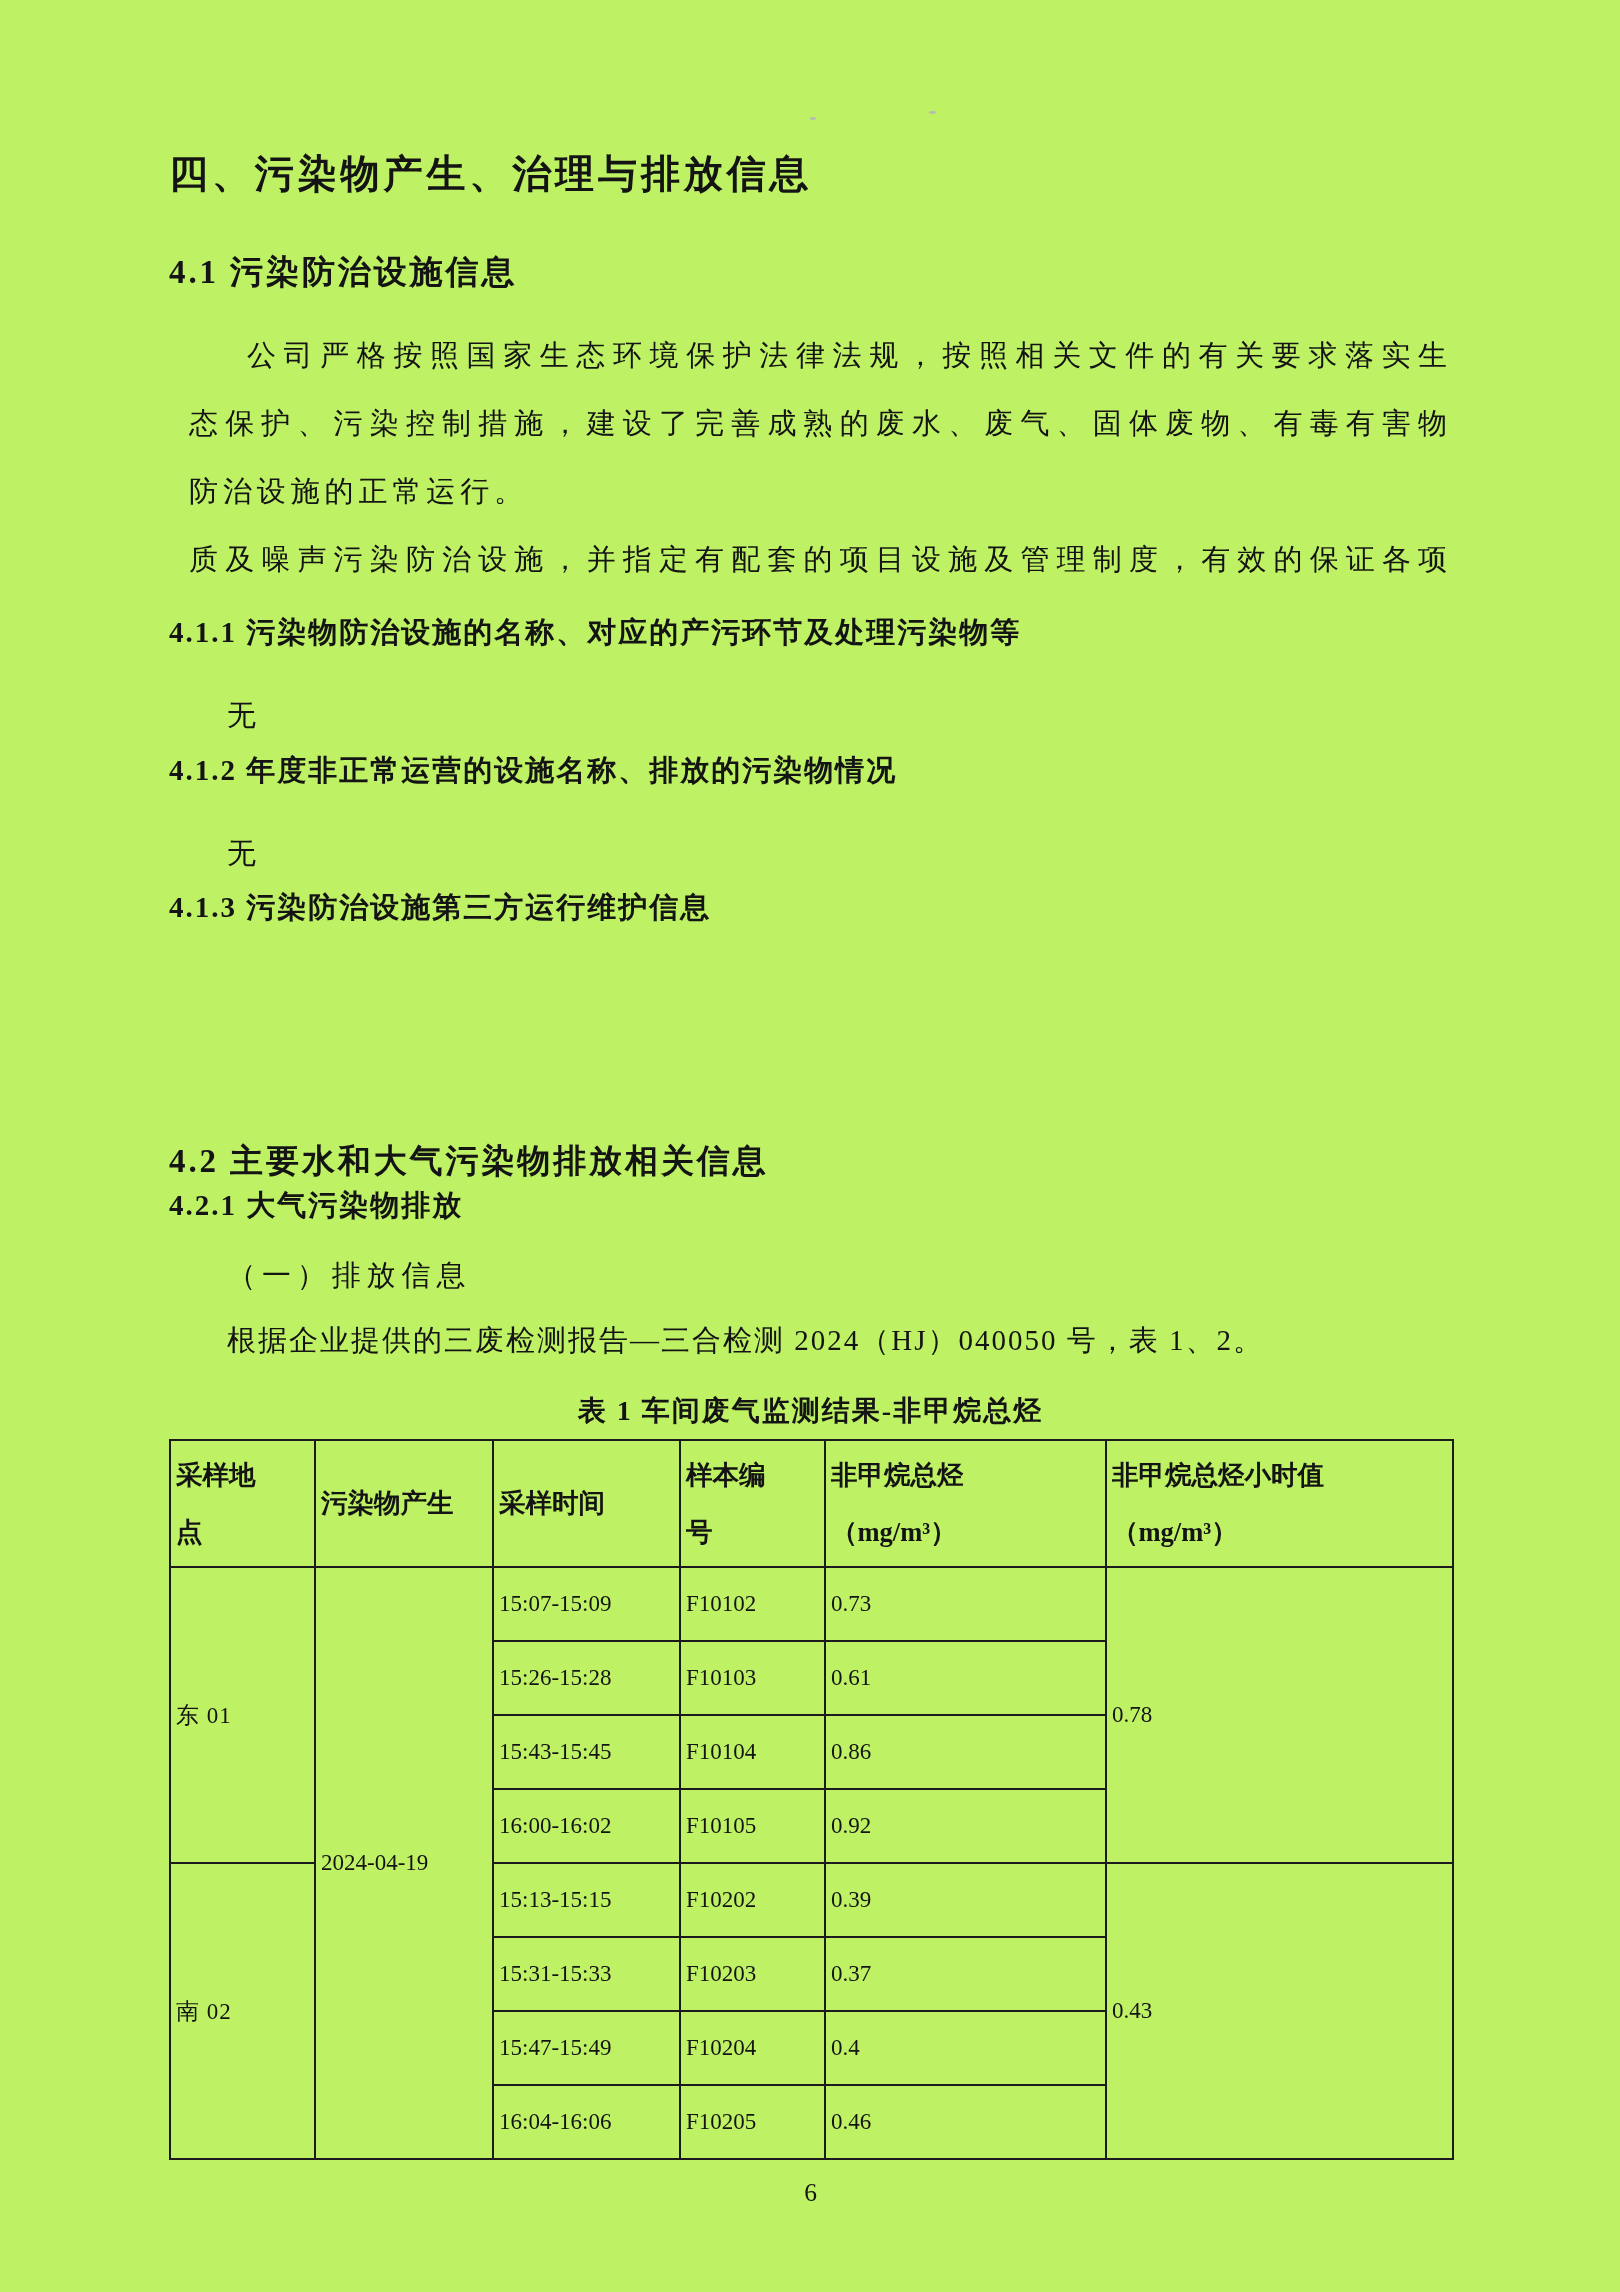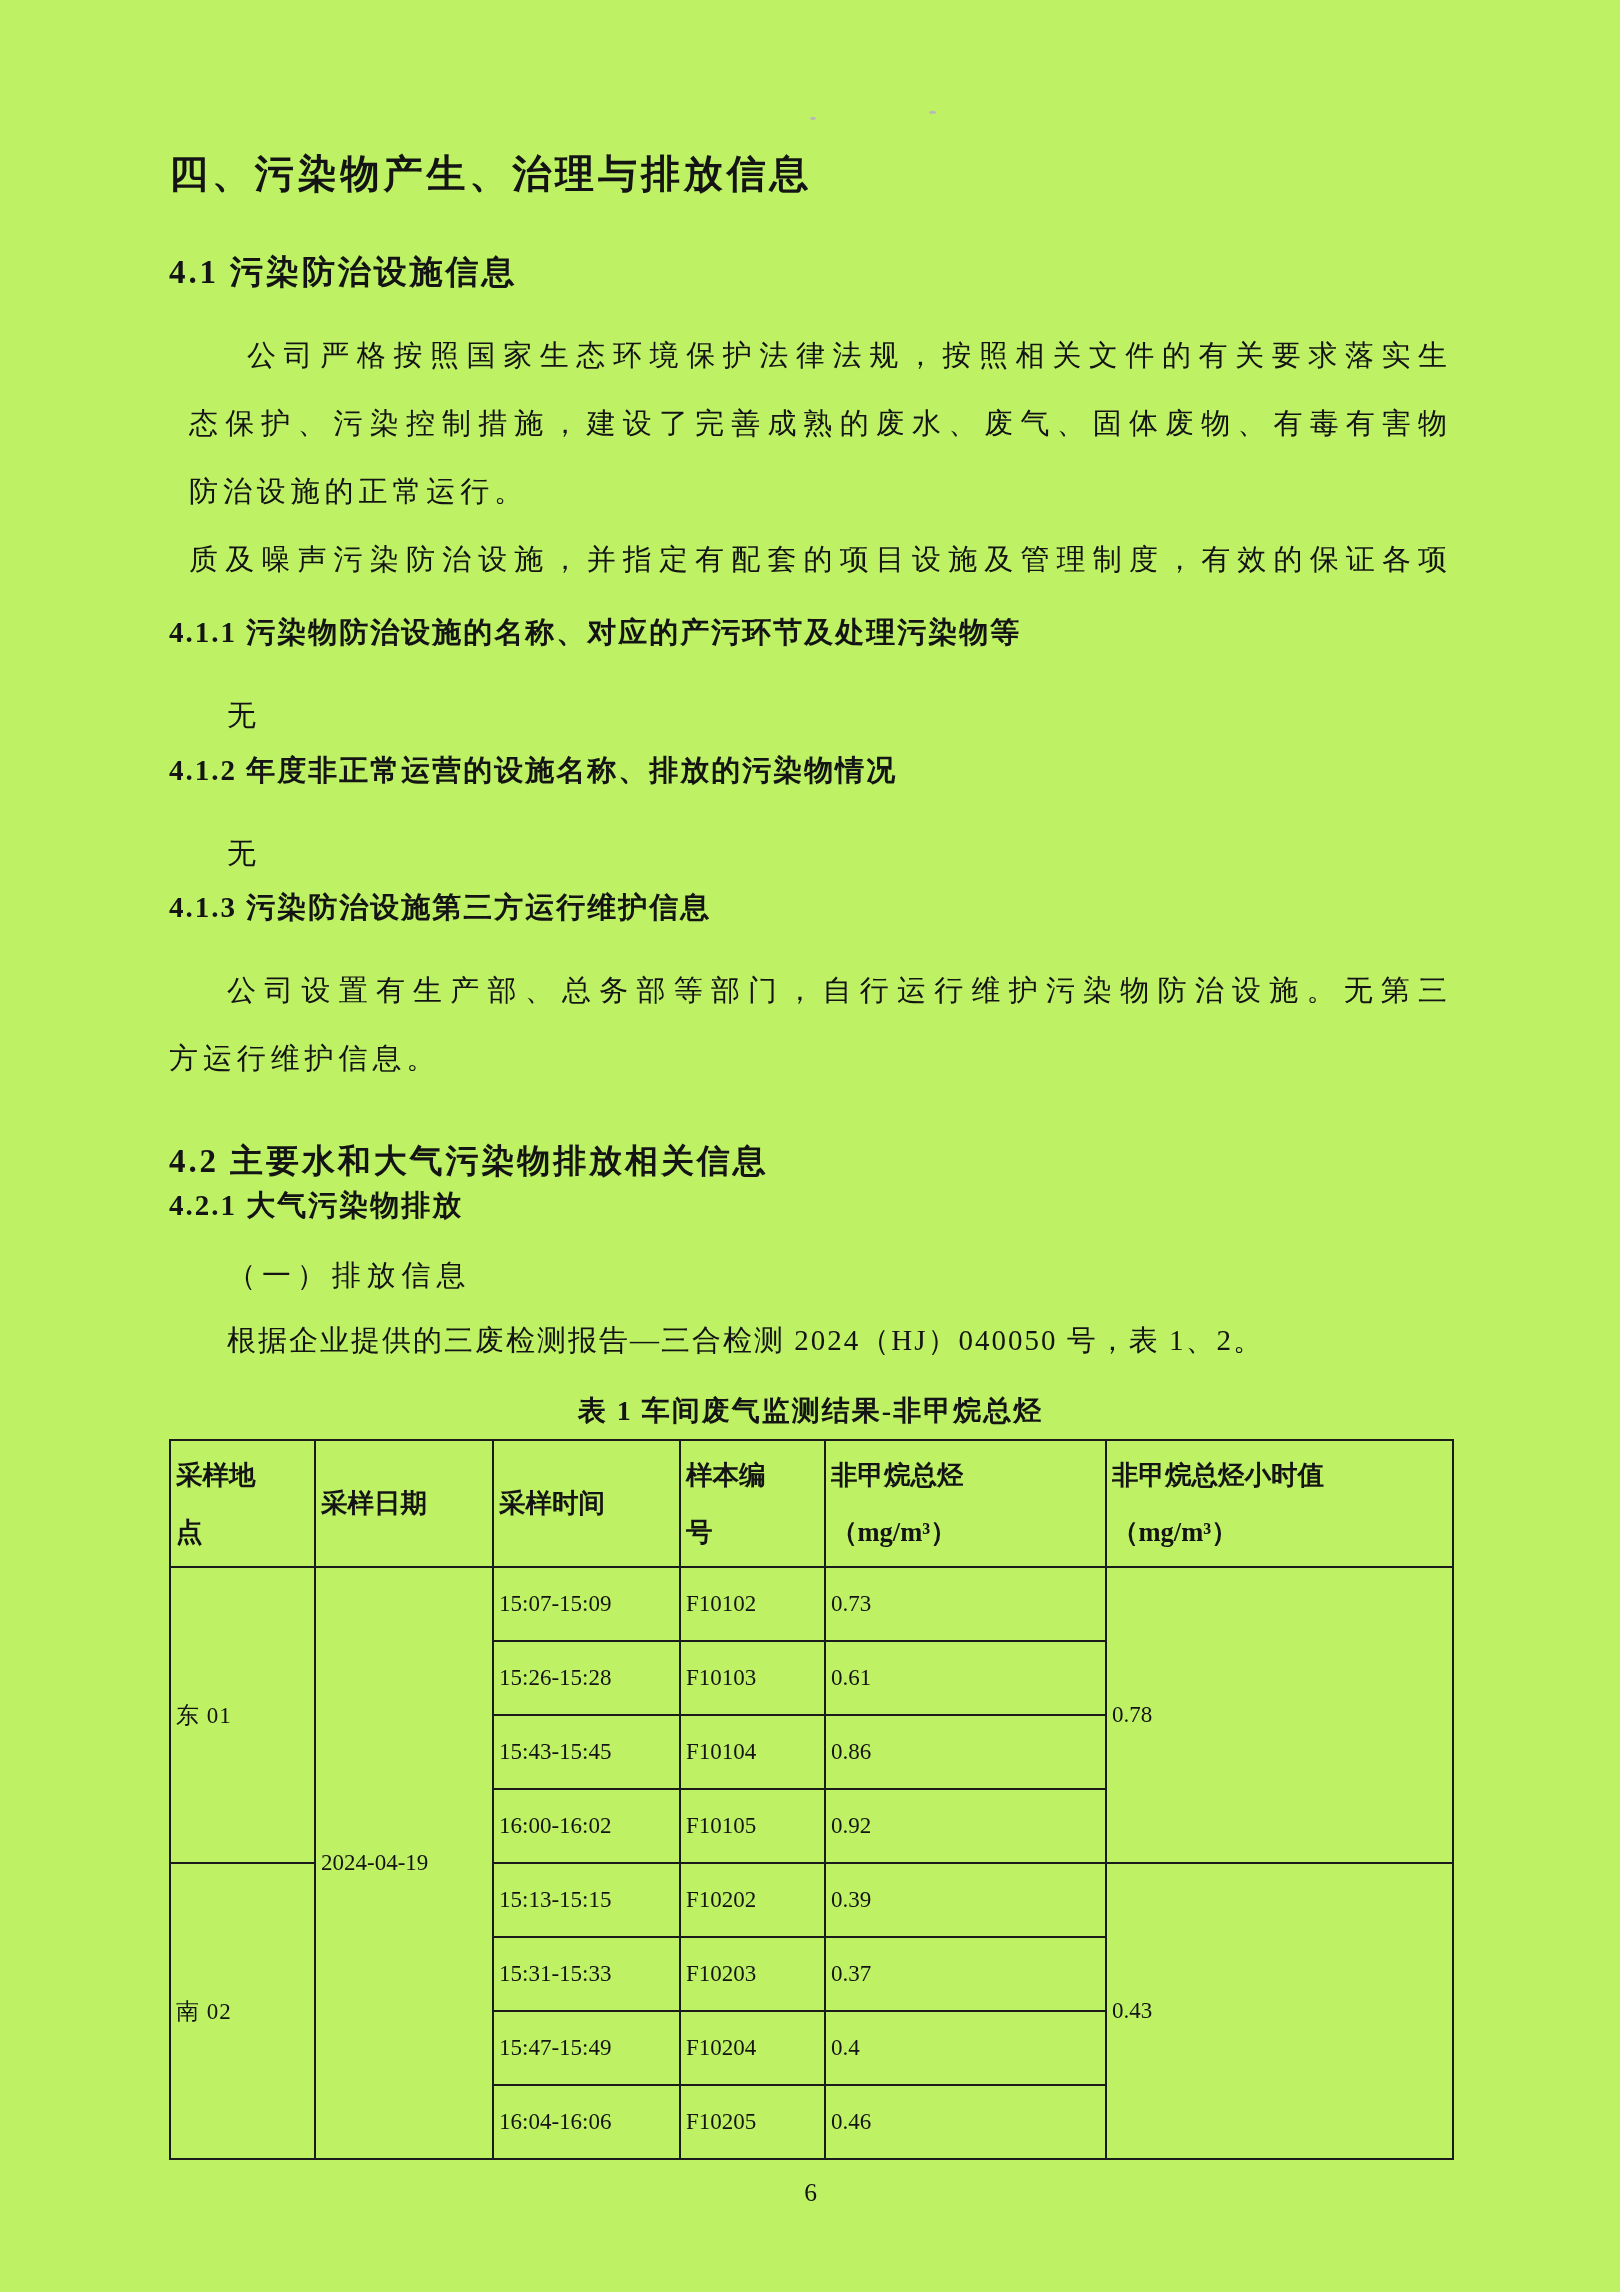--- a/index.html
+++ b/index.html
@@ -72,24 +72,20 @@
   </div>
 
   <h3 class="abs h-minor" style="top:613px;">4.1.1 污染物防治设施的名称、对应的产污环节及处理污染物等</h3>
   <div class="abs body-text indent" style="top:681px;">无</div>
 
   <h3 class="abs h-minor" style="top:751px;">4.1.2 年度非正常运营的设施名称、排放的污染物情况</h3>
   <div class="abs body-text indent" style="top:819px;">无</div>
 
   <h3 class="abs h-minor" style="top:888px;">4.1.3 污染防治设施第三方运行维护信息</h3>
 
-  <div class="abs para" style="top:956px;">
-    <div class="ln fill indent">公司设置有生产部、总务部等部门，自行运行维护污染物防治设施。无第三</div>
-    <div class="ln">方运行维护信息。</div>
-  </div>
 
   <h2 class="abs h-major" style="top:1096px;margin-top:43px;">4.2 主要水和大气污染物排放相关信息</h2>
 
   <h3 class="abs h-minor" style="top:1186px;">4.2.1 大气污染物排放</h3>
 
   <div class="abs subhead indent" style="top:1256px;">（一）排放信息</div>
 
   <div class="abs body-text indent" style="top:1323px; line-height:35px;">根据企业提供的三废检测报告—三合检测 2024（HJ）040050 号，表 1、2。</div>
 
   <div class="abs table-title" style="top:1392px;">表 1 车间废气监测结果-非甲烷总烃</div>
@@ -100,21 +96,21 @@
         <col style="width:178px;">
         <col style="width:187px;">
       <col style="width:145px;">
         <col style="width:281px;">
         <col style="width:347px;">
     </colgroup>
     <tbody>
         <tr class="hdr">
       <th><span class="prewrap">采样地
 点</span></th>
-      <th><span class="prewrap">采样日期</span></th>
+      <th><span class="prewrap">污染物产生</span></th>
       <th><span class="prewrap">采样时间</span></th>
       <th><span class="prewrap">样本编
 号</span></th>
       <th><span class="prewrap">非甲烷总烃
 （mg/m³）</span></th>
       <th><span class="prewrap">非甲烷总烃小时值
 （mg/m³）</span></th>
     </tr>
     <tr class="datarow">
       <td rowspan="4" class="cjk-cell">东 01</td>

